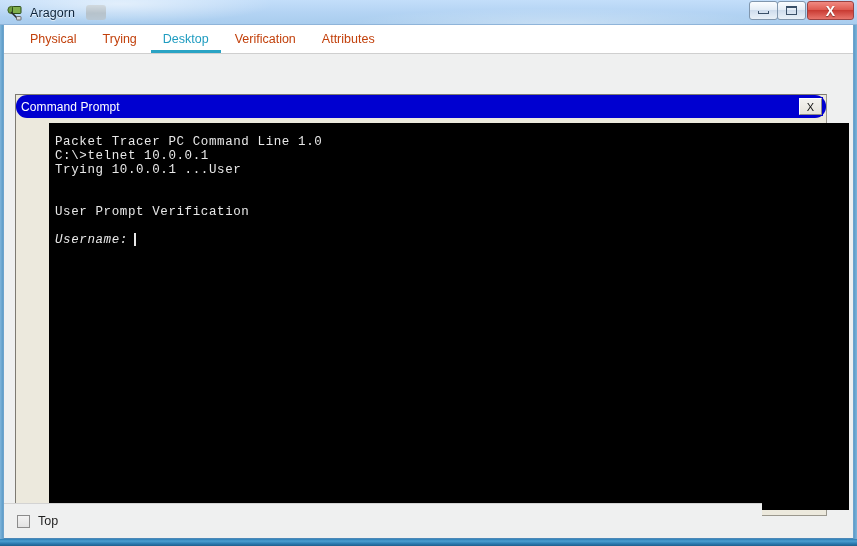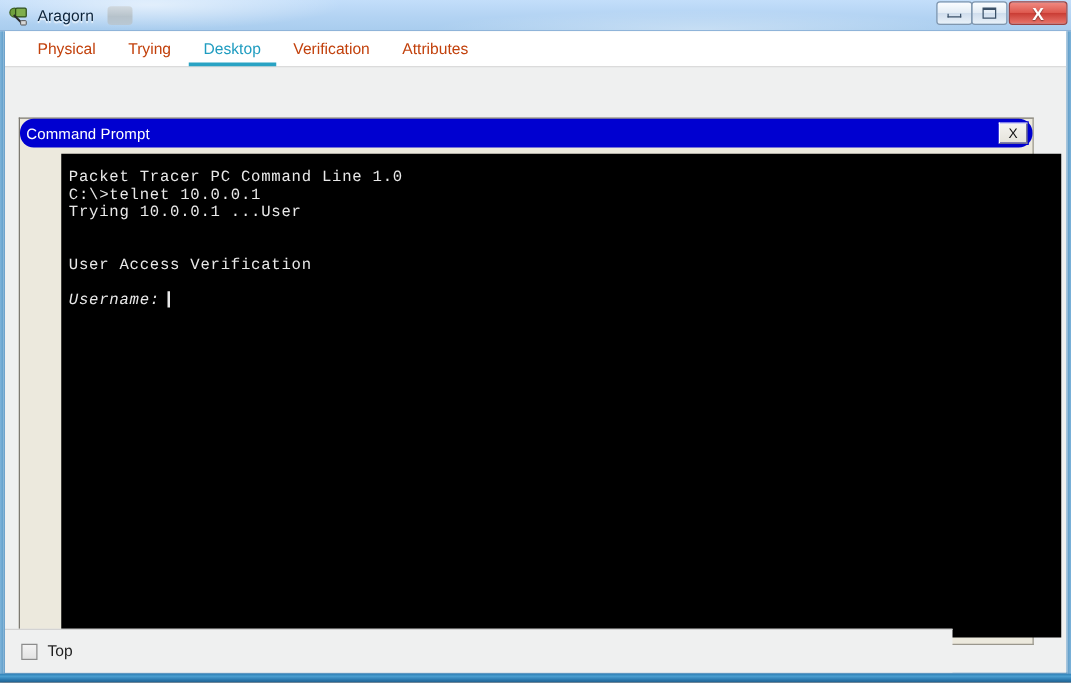--- a/index.html
+++ b/index.html
@@ -346,21 +346,21 @@
         <div id="cmd-close-button">
           <span>X</span>
         </div>
 
         <div id="cmd-screen">
           <div class="term-line">Packet Tracer PC Command Line 1.0</div>
           <div class="term-line">C:\&gt;telnet 10.0.0.1</div>
           <div class="term-line">Trying 10.0.0.1 ...User</div>
           <div class="term-blank"></div>
           <div class="term-blank"></div>
-          <div class="term-line">User Access Verification</div>
+          <div class="term-line">User Prompt Verification</div>
           <div class="term-blank"></div>
           <div class="term-prompt-row">
             <span class="term-line">Username:</span>
             <span id="term-cursor"></span>
           </div>
         </div>
 
       </div>
 
       <div id="footer-bar">

